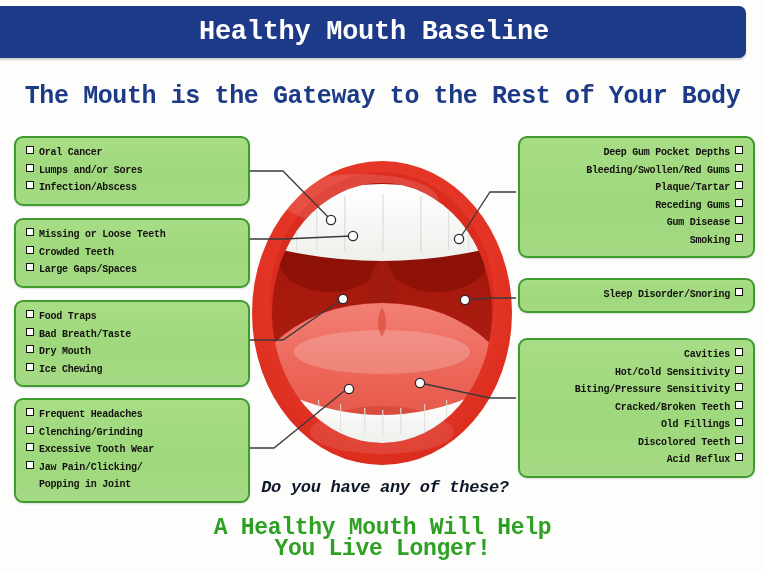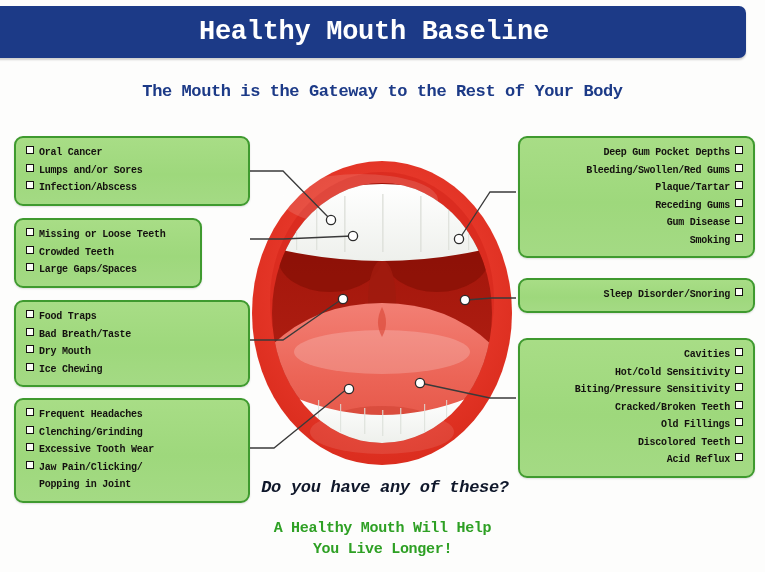--- a/index.html
+++ b/index.html
@@ -46,21 +46,21 @@
     letter-spacing: -0.3px;
     padding-left: 10px;
   }
   .subtitle {
     position: absolute;
     left: 0;
     top: 82px;
     width: 765px;
     text-align: center;
     color: #1c3a87;
-    font-size: 17px;
+    font-size: 25px;
     font-weight: bold;
     letter-spacing: -0.4px;
   }
 
   
   #art {
     position: absolute;
     left: 0; top: 0;
     width: 765px; height: 572px;
     pointer-events: none;
@@ -117,21 +117,21 @@
     color: #0f172a;
     letter-spacing: -0.3px;
   }
   .tagline {
     position: absolute;
     top: 518px;
     left: 0;
     width: 765px;
     text-align: center;
     color: #2ea024;
-    font-size: 15px;
+    font-size: 23px;
     font-weight: bold;
     line-height: 21px;
     letter-spacing: -0.3px;
   }
   .tagline span { display: block; }
 </style>
 </head>
 <body>
 
 <div id="poster">
@@ -240,21 +240,21 @@
       <circle cx="420" cy="383" r="4.6"></circle>
     </g>
   </svg>
 
   <div class="cbox left" id="lbox0" style="left:14px; top:136px; width:236px;">
     <span class="citem"><span class="sq"></span><span>Oral Cancer</span></span>
     <span class="citem"><span class="sq"></span><span>Lumps and/or Sores</span></span>
     <span class="citem"><span class="sq"></span><span>Infection/Abscess</span></span>
   </div>
 
-  <div class="cbox left" id="lbox1" style="left:14px; top:218px; width:188px;">
+  <div class="cbox left" id="lbox1" style="left:14px; top:218px; width:236px;">
     <span class="citem"><span class="sq"></span><span>Missing or Loose Teeth</span></span>
     <span class="citem"><span class="sq"></span><span>Crowded Teeth</span></span>
     <span class="citem"><span class="sq"></span><span>Large Gaps/Spaces</span></span>
   </div>
 
   <div class="cbox left" id="lbox2" style="left:14px; top:300px; width:236px;">
     <span class="citem"><span class="sq"></span><span>Food Traps</span></span>
     <span class="citem"><span class="sq"></span><span>Bad Breath/Taste</span></span>
     <span class="citem"><span class="sq"></span><span>Dry Mouth</span></span>
     <span class="citem"><span class="sq"></span><span>Ice Chewing</span></span>

